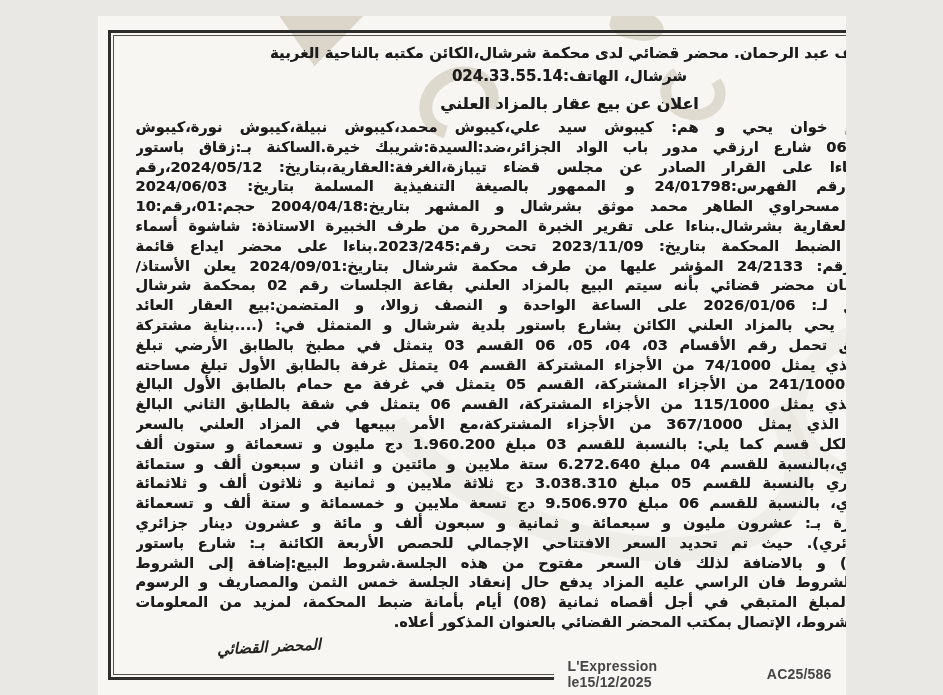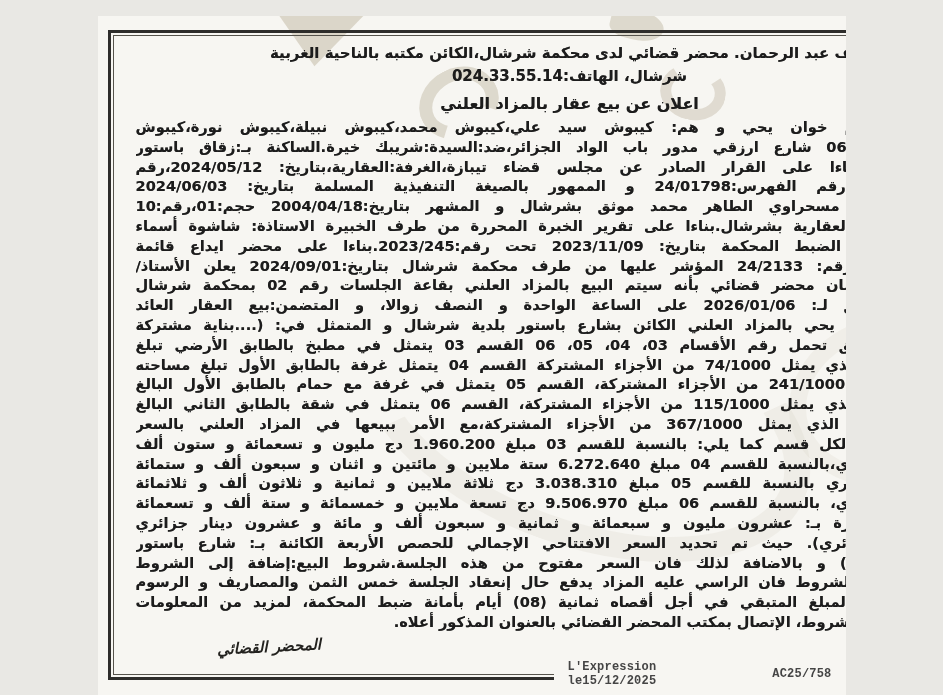--- a/index.html
+++ b/index.html
@@ -71,22 +71,22 @@
   .signature{
     position:absolute; left:96px; top:622px; width:150px; z-index:4;
     direction:rtl; text-align:center; font-size:15px; font-weight:700;
     font-style:italic; transform:rotate(-3deg); color:#23221f;
   }
   
   .footer{
     position:absolute; left:456px; top:641px; height:34px; z-index:5;
     background:var(--paper); padding:0 14px;
     display:flex; align-items:center; gap:42px; direction:ltr;
-    font-family:Liberation Mono, monospace; font-weight:bold;
-    font-size:12px; color:var(--footer_text); letter-spacing:.2px;
+    font-family:Liberation Sans, sans-serif; font-weight:bold;
+    font-size:14px; color:var(--footer_text); letter-spacing:.2px;
   }
 </style>
 </head>
 <body>
 
 <div class="stage">
 
   <div class="wm wm-tri"></div>
   <div class="wm wm-e"></div>
   <div class="wm wm-blob"></div>
@@ -129,16 +129,16 @@
         <div class="body-line">المذكورة في دفتر الشروط فان الراسي عليه المزاد يدفع حال إنعقاد الجلسة خمس الثمن والمصاريف و الرسوم</div>
         <div class="body-line">المستحقة، و يدفع المبلغ المتبقي في أجل أقصاه ثمانية (08) أيام بأمانة ضبط المحكمة، لمزيد من المعلومات</div>
         <div class="body-line">و للإطلاع على دفتر الشروط، الإتصال بمكتب المحضر القضائي بالعنوان المذكور أعلاه.</div>
       </div>
   </div>
 
   <div class="signature">المحضر القضائي</div>
 
   <div class="footer">
     <span>L'Expression le15/12/2025</span>
-    <span>AC25/758</span>
+    <span>AC25/586</span>
   </div>
 
 </div>
 
 </body></html>

